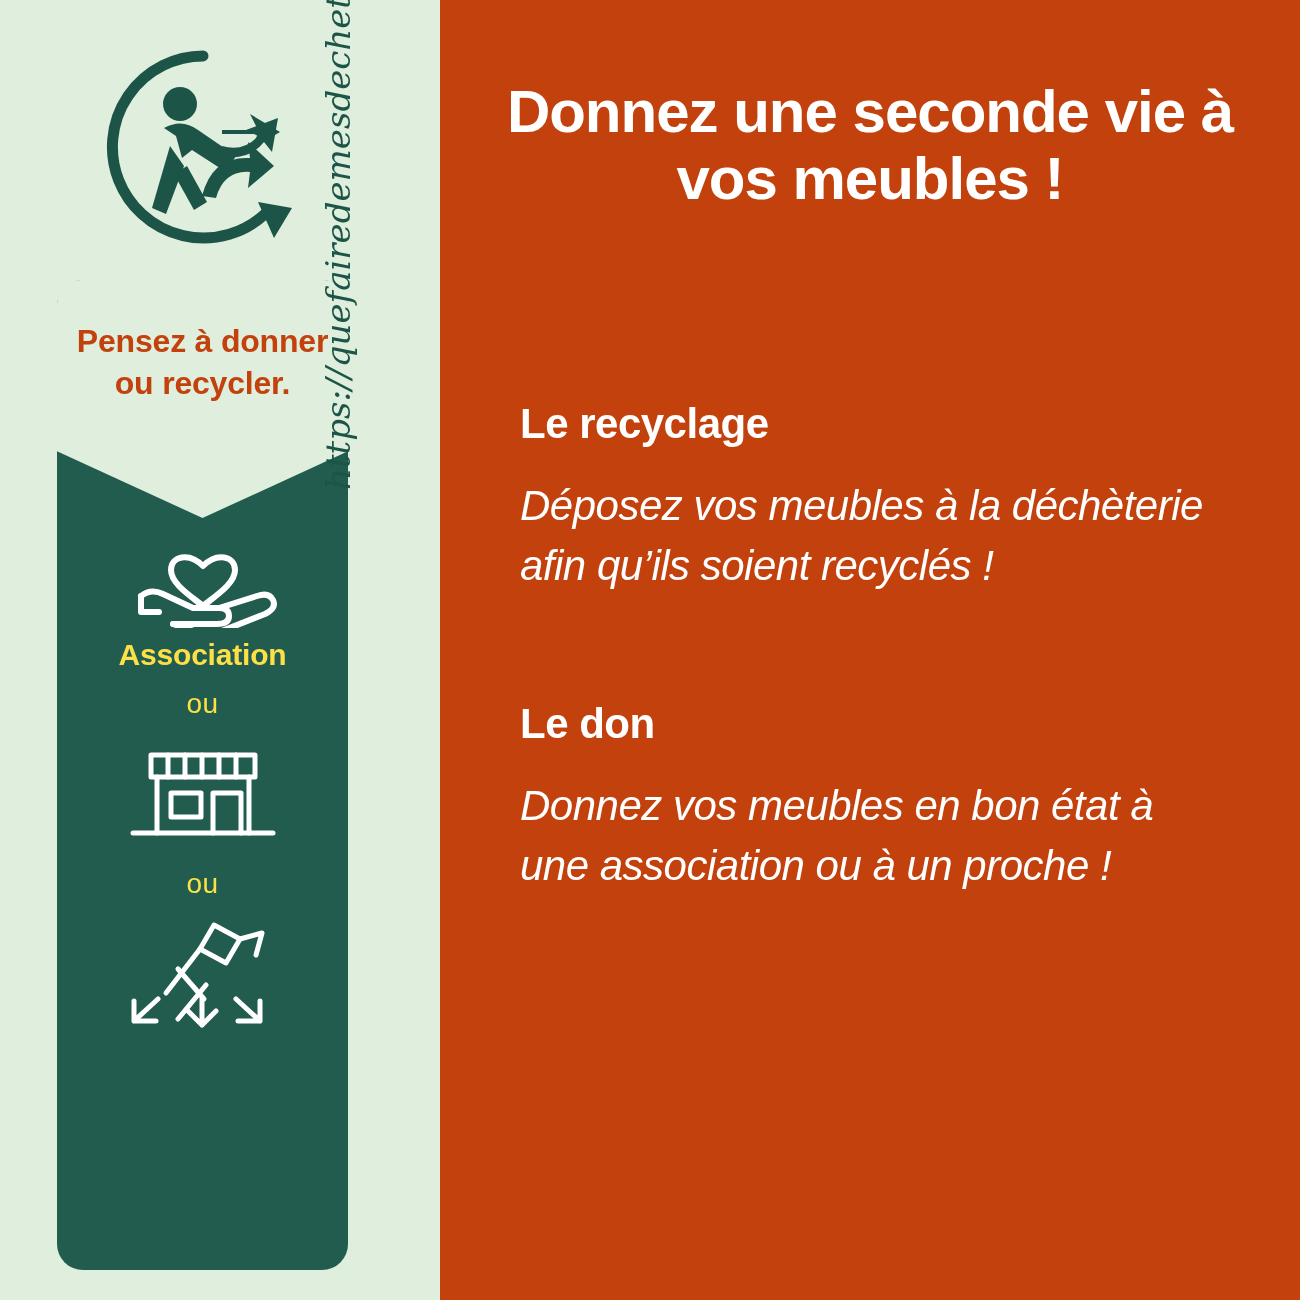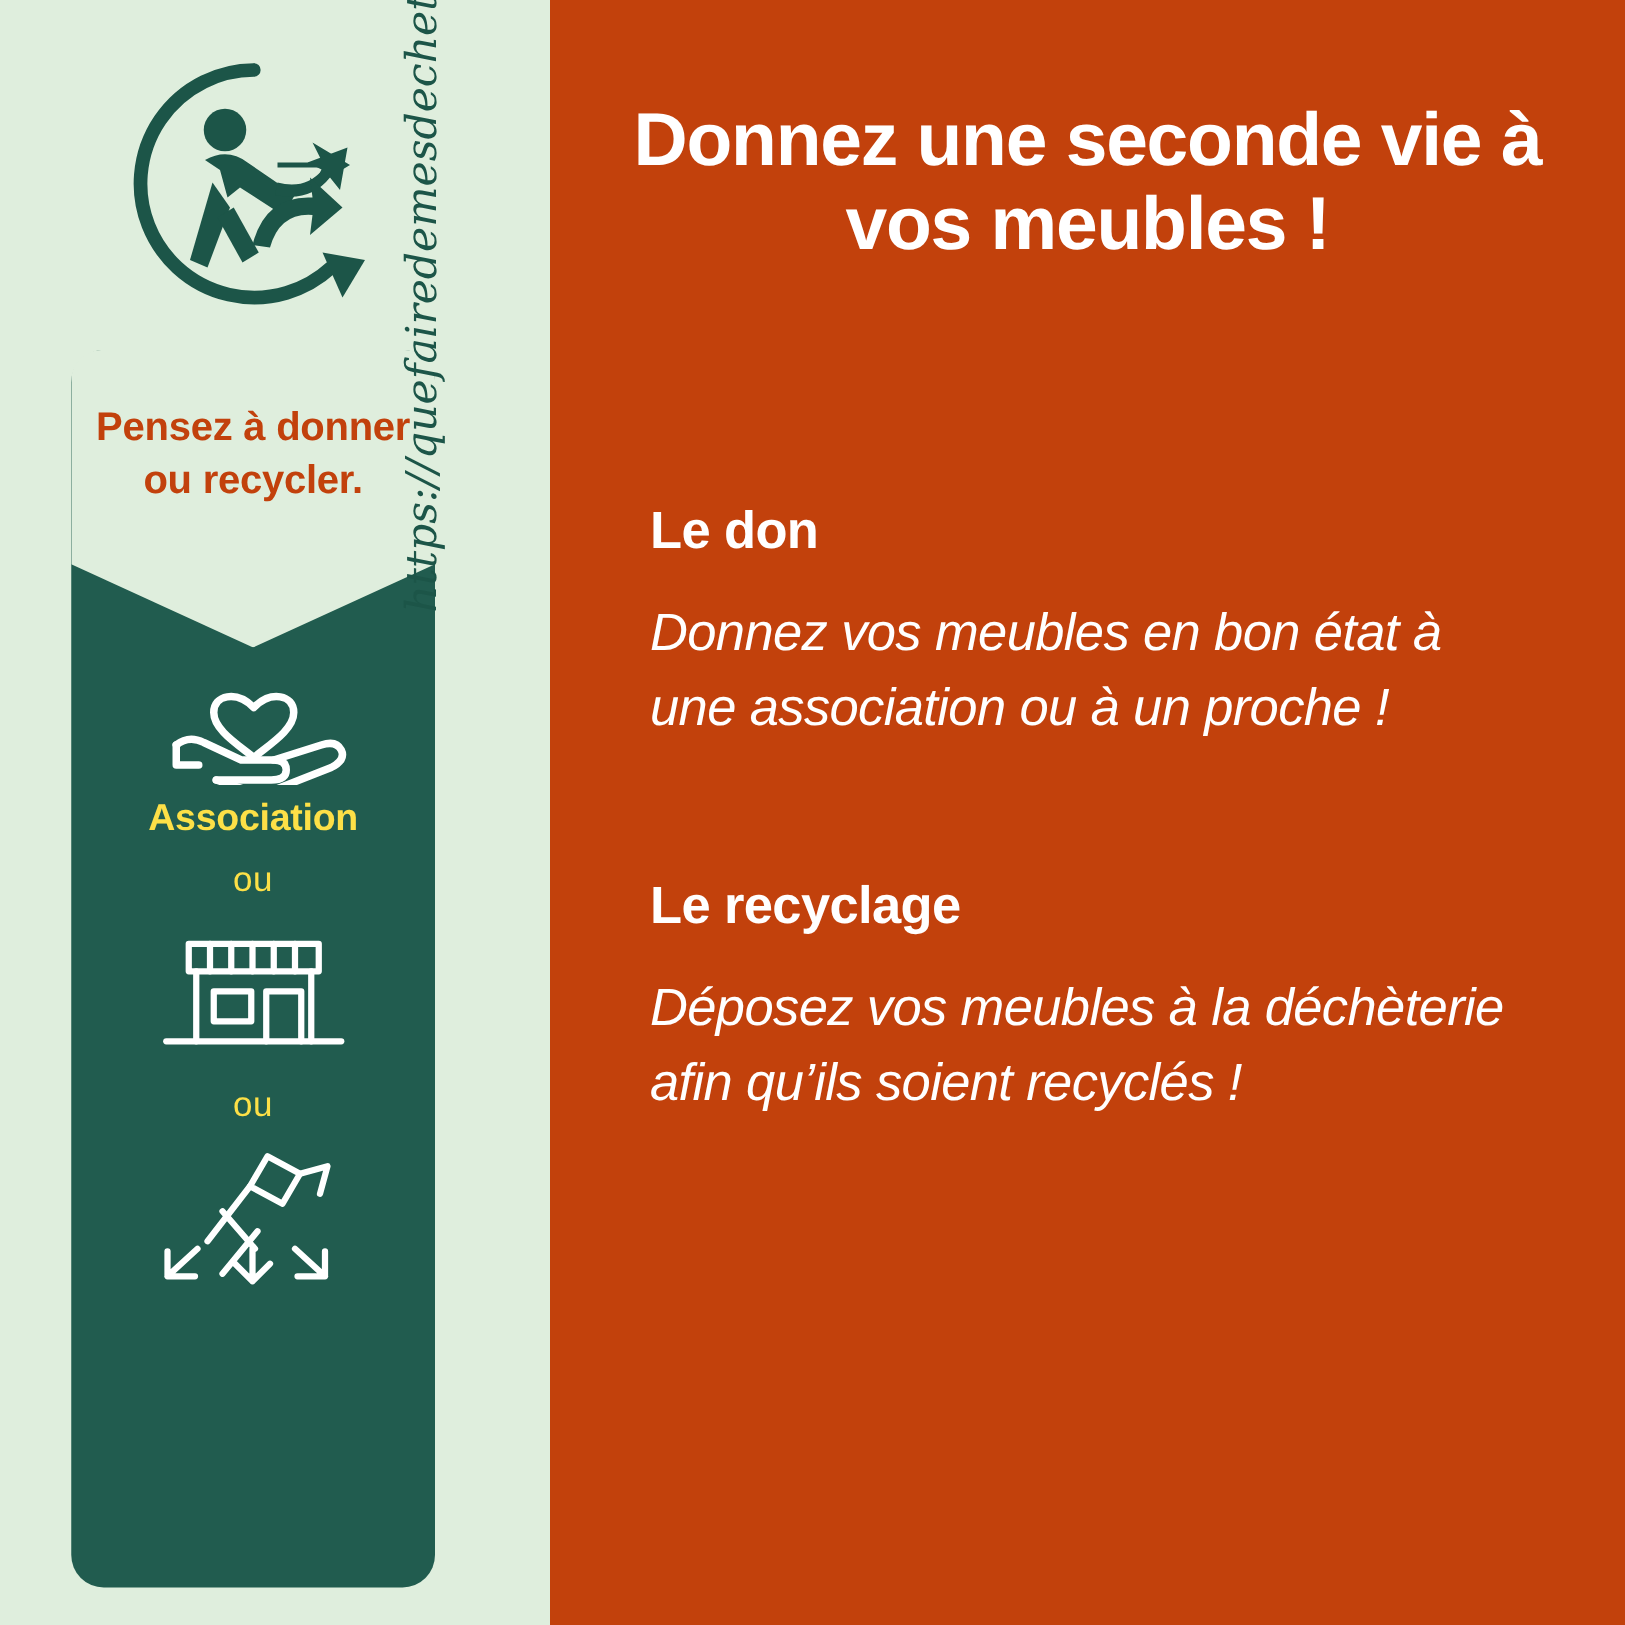--- a/index.html
+++ b/index.html
@@ -243,23 +243,23 @@
     </div>
 
     <div class="url-vert">https://quefairedemesdechets.fr</div>
   </div>
 
   <div class="right-panel">
     <div class="headline">Donnez une seconde vie à vos meubles !</div>
 
     <div class="sections">
       <div class="section">
+        <div class="section-title">Le recyclage</div>
+        <div class="section-body">Déposez vos meubles à la déchèterie afin qu’ils soient recyclés !</div>
+      </div>
+      <div class="section">
         <div class="section-title">Le don</div>
         <div class="section-body">Donnez vos meubles en bon état à une association ou à un proche !</div>
       </div>
-      <div class="section">
-        <div class="section-title">Le recyclage</div>
-        <div class="section-body">Déposez vos meubles à la déchèterie afin qu’ils soient recyclés !</div>
-      </div>
     </div>
   </div>
 
 </div>
 
 </body></html>

